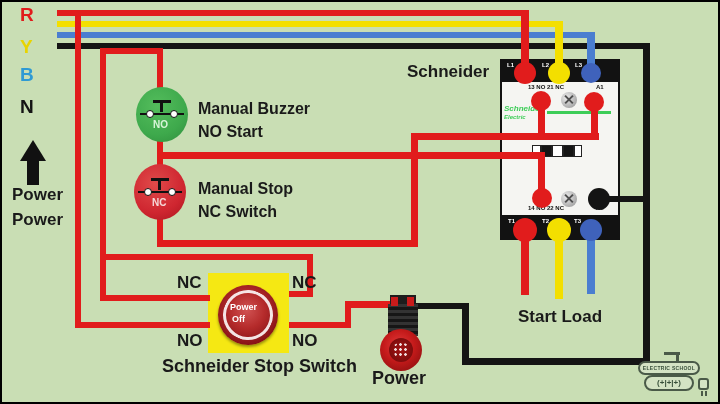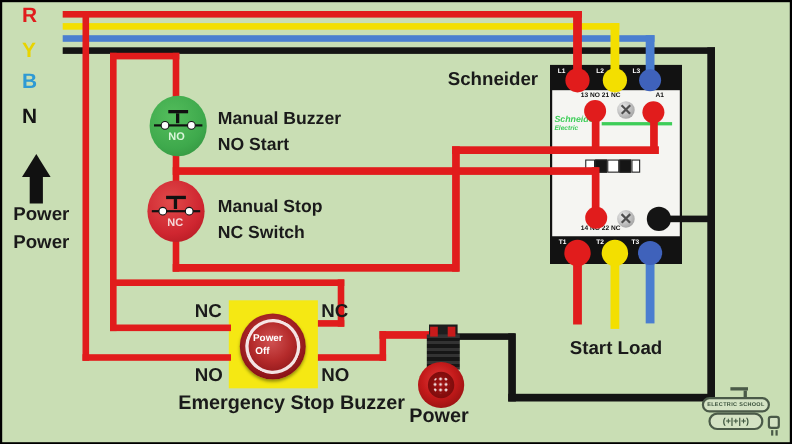--- a/index.html
+++ b/index.html
@@ -154,21 +154,21 @@
       <div class="arc" style="left:5px;top:5px;width:44px;height:44px;transform:rotate(25deg);"></div>
       <div class="arc" style="left:5px;top:5px;width:44px;height:44px;transform:rotate(205deg);"></div>
       <div class="tinytxt" style="left:12px;top:17px;font-size:9px;">Power</div>
       <div class="tinytxt" style="left:14px;top:29px;font-size:9px;">Off</div>
     </div>
   </div>
   <div class="lbl" style="left:175px;top:271px;font-size:17px;">NC</div>
   <div class="lbl" style="left:290px;top:271px;font-size:17px;">NC</div>
   <div class="lbl" style="left:175px;top:329px;font-size:17px;">NO</div>
   <div class="lbl" style="left:290px;top:329px;font-size:17px;">NO</div>
-  <div class="lbl" style="left:160px;top:354px;font-size:18px;">Emergency Stop Buzzer</div>
+  <div class="lbl" style="left:160px;top:354px;font-size:18px;">Schneider Stop Switch</div>
 
   <div class="abs" style="left:388px;top:293px;width:26px;height:10px;background:#1d1d1d;z-index:5;"></div>
   <div class="abs" style="left:389px;top:295px;width:7px;height:9px;background:#c81b1b;z-index:6;"></div>
   <div class="abs" style="left:405px;top:295px;width:7px;height:9px;background:#c81b1b;z-index:6;"></div>
   <div class="abs" style="left:386px;top:302px;width:30px;height:32px;background:repeating-linear-gradient(180deg,#333 0 3px,#161616 3px 6px);z-index:5;"></div>
   <div class="abs" style="left:378px;top:327px;width:42px;height:42px;border-radius:50%;background:radial-gradient(circle at 45% 40%,#e23a3a 0%,#c41a1a 45%,#7d0d0d 100%);z-index:5;">
     <div class="abs" style="left:9px;top:9px;width:24px;height:24px;border-radius:50%;background:radial-gradient(#a31212,#6e0a0a);">
       <div class="abs" style="left:4px;top:4px;width:16px;height:16px;background:radial-gradient(rgba(255,255,255,.85) 1px,transparent 1.6px);background-size:5px 5px;border-radius:50%;"></div>
     </div>
   </div>

